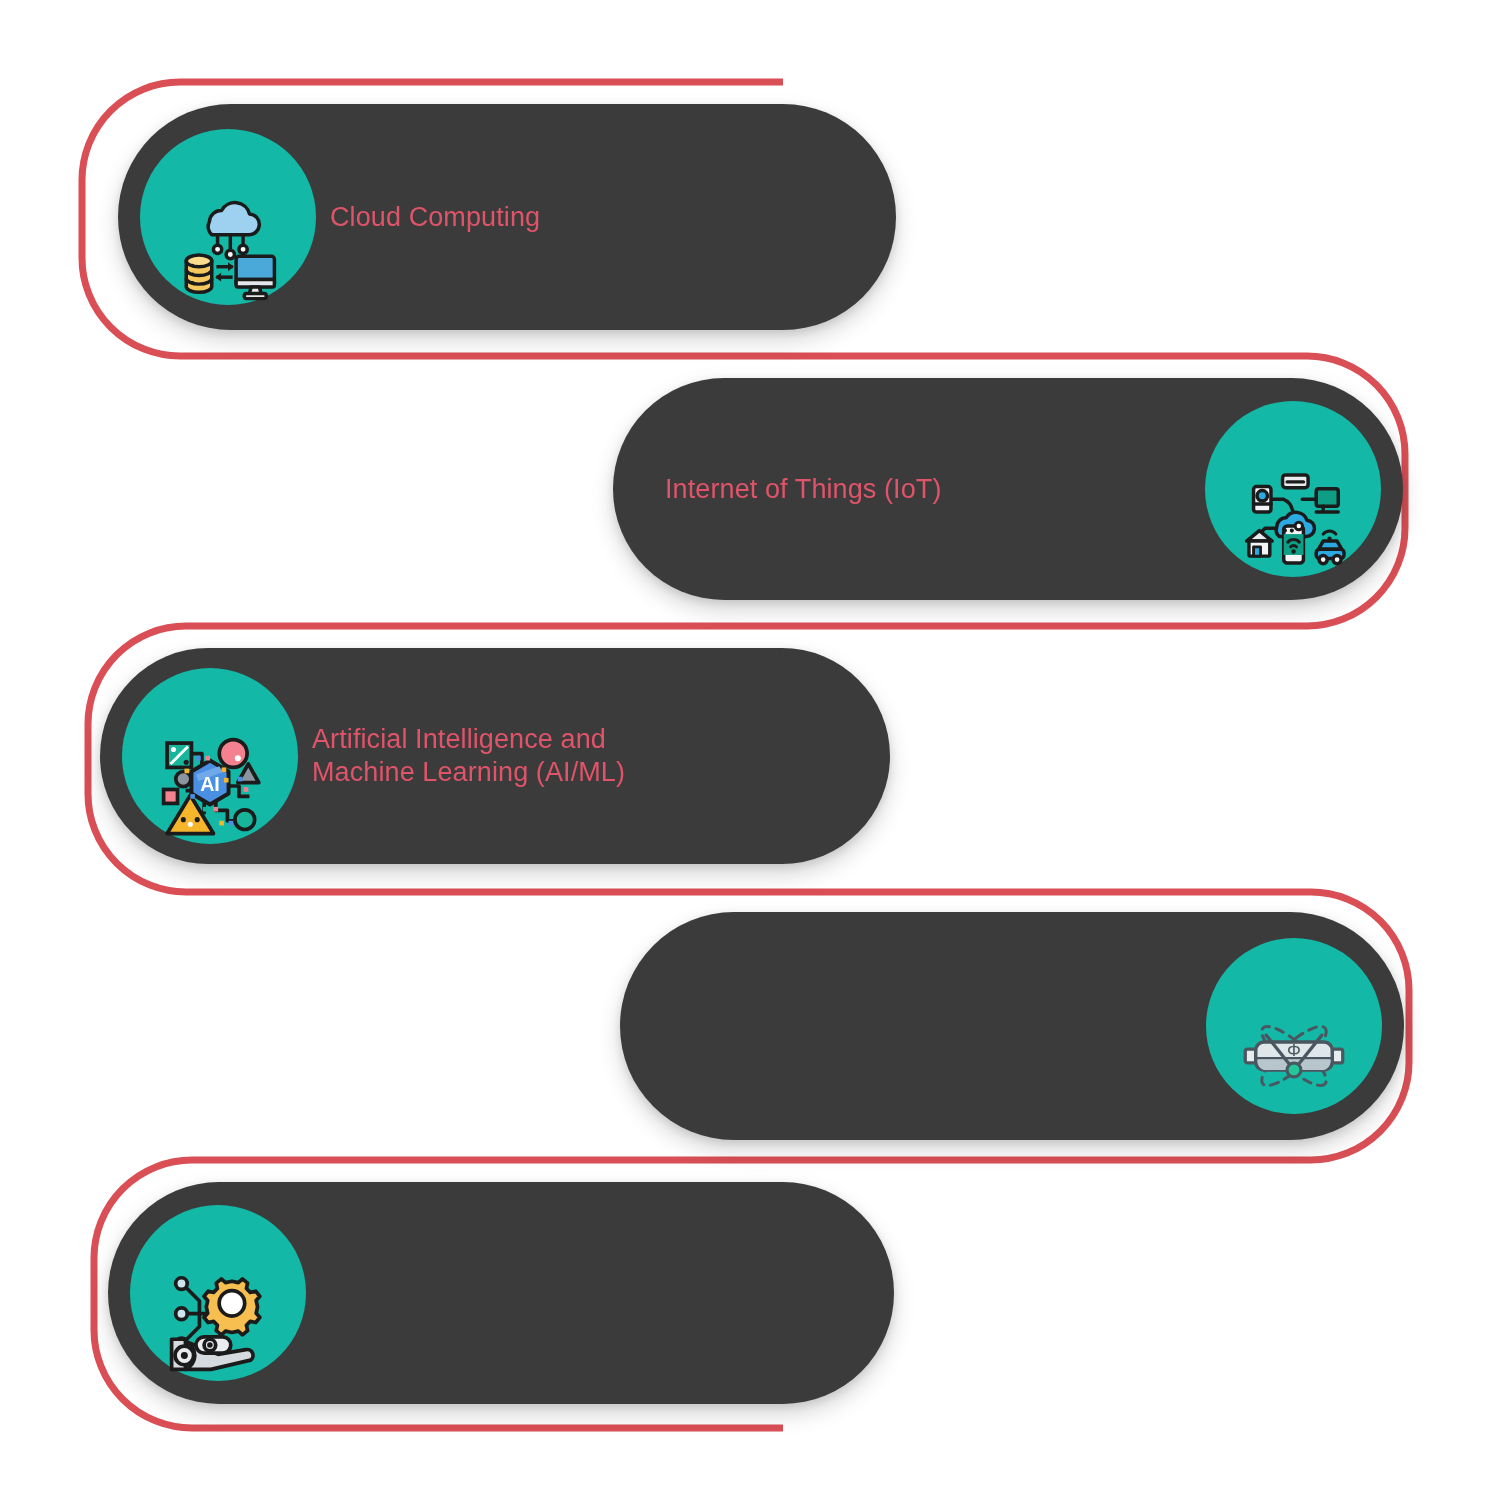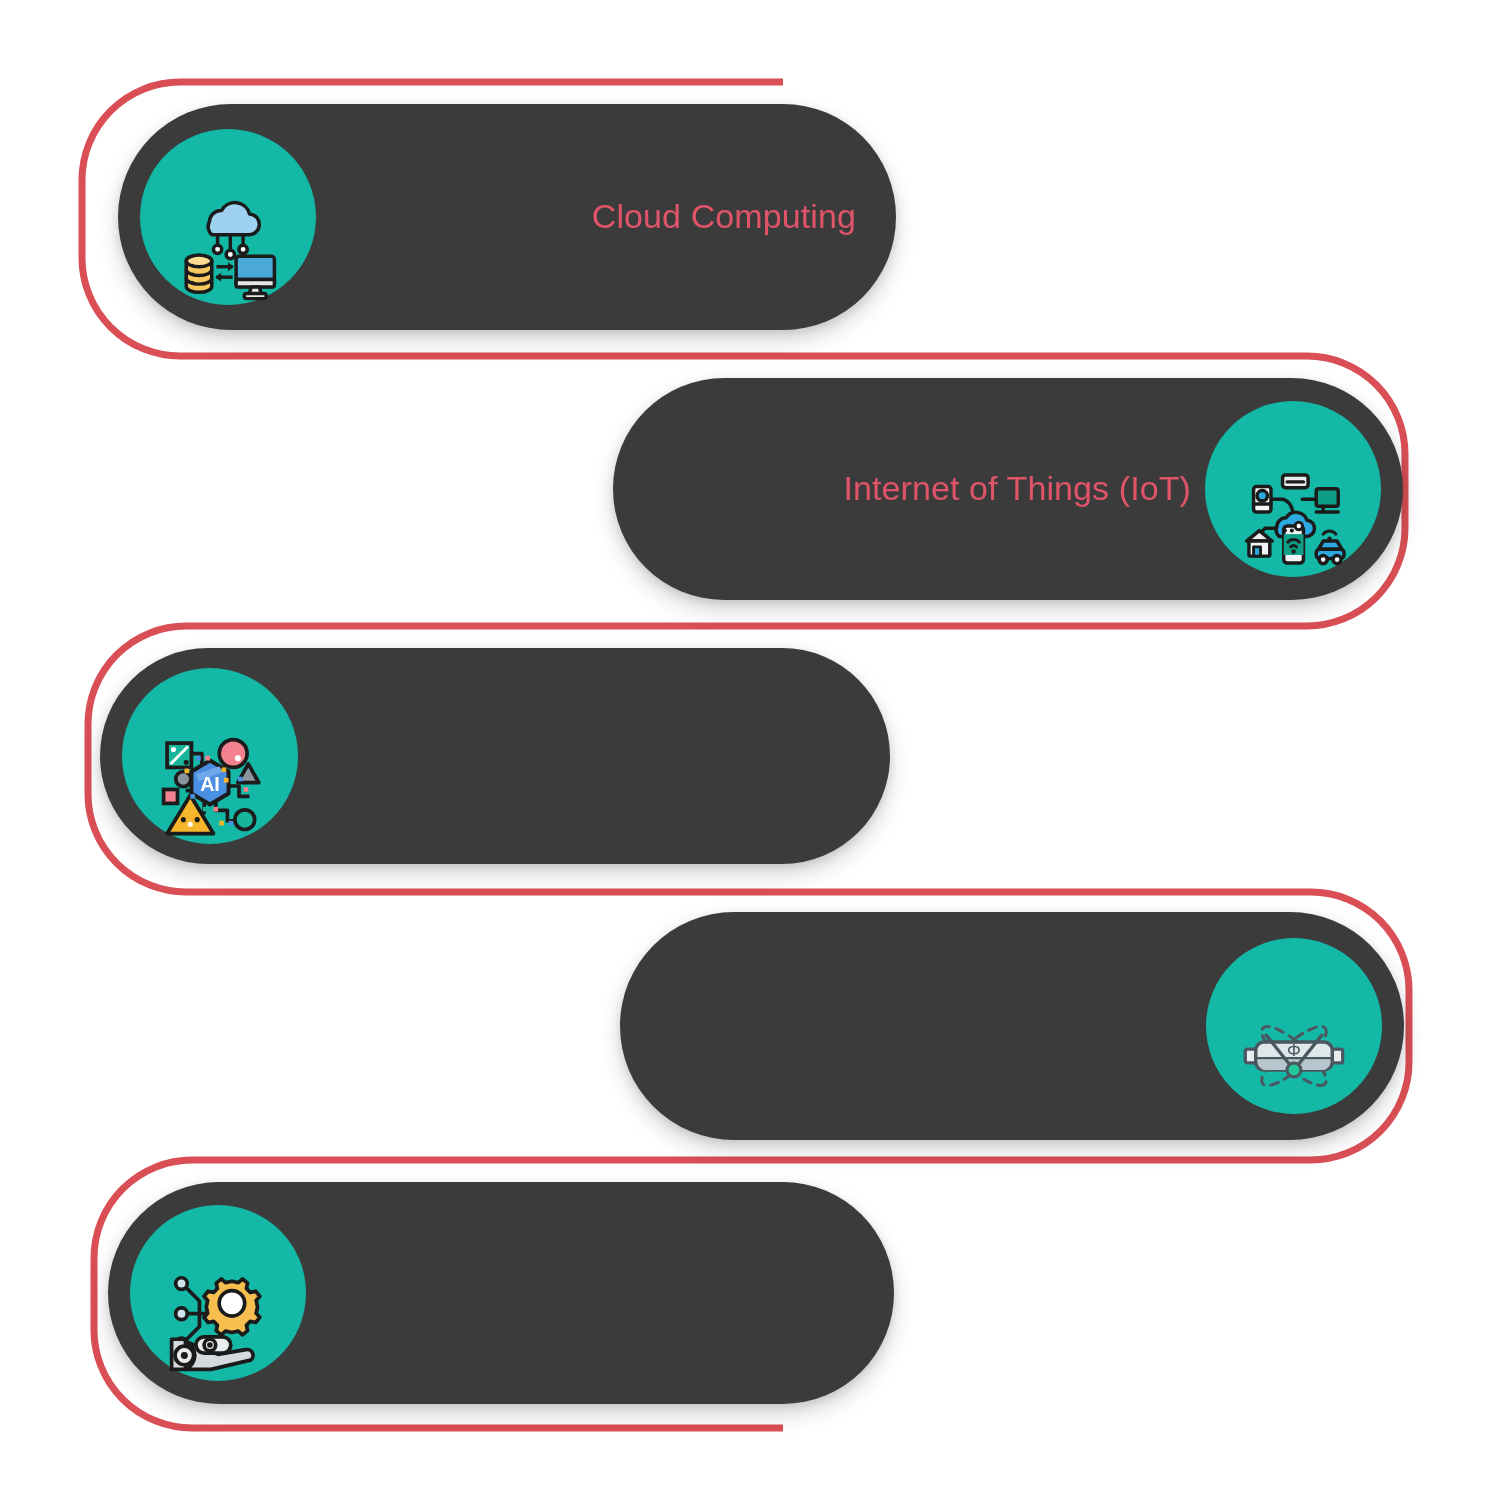--- a/index.html
+++ b/index.html
@@ -65,31 +65,31 @@
   }
   .pill.left  .badge { margin-left: 22px; }
   .pill.right .badge { margin-right: 22px; }
 
   .badge svg { width: 116px; height: 116px; display: block; }
 
   
   .label {
     flex: 1 1 auto;
     color: #e0546a;
-    font-size: 34px;
+    font-size: 27px;
     line-height: 1.22;
     font-weight: 400;
-    text-align: right;
+    text-align: left;
     letter-spacing: 0.1px;
     white-space: pre-line;
     padding: 0 14px;
     
   }
   .pill.left  .label { padding-right: 40px; }
-  .pill.right .label { padding-left: 40px; }
+  .pill.right .label { padding-left: 52px; }
 
   
   #row-0 { left: 118px;  top: 104px;  width: 778px; height: 226px; }
   #row-1 { left: 613px;  top: 378px;  width: 790px; height: 222px; }
   #row-2 { left: 100px;  top: 648px;  width: 790px; height: 216px; }
   #row-3 { left: 620px;  top: 912px;  width: 784px; height: 228px; }
   #row-4 { left: 108px;  top: 1182px; width: 786px; height: 222px; }
 </style>
 </head>
 <body>
@@ -276,20 +276,22 @@
             <rect x="28" y="35" width="4" height="4" fill="#f6b62b"></rect>
             <rect x="25" y="57" width="4" height="4" fill="#17b69a"></rect>
             <rect x="33" y="57" width="4" height="4" fill="#4a90e2"></rect>
             <rect x="44" y="68" width="4" height="4" fill="#17b69a"></rect>
             <rect x="53" y="68" width="4" height="4" fill="#f4818f"></rect>
             <rect x="58" y="80" width="4" height="4" fill="#f6b62b"></rect>
             <rect x="66" y="80" width="4" height="4" fill="#4a90e2"></rect>
           </g>
         </svg>
       </div>
+      <div class="label">Artificial Intelligence and
+Machine Learning (AI/ML)</div>
     </div>
   </div>
 
   <div class="row" id="row-3">
     <div class="pill right">
       <div class="badge">
         <svg viewBox="0 0 100 100">
 
           <g fill="none" stroke="#4a5660" stroke-width="2.6" stroke-linecap="round">
             <ellipse cx="50" cy="50" rx="36" ry="11" transform="rotate(-42 50 50)" stroke-dasharray="7 6"></ellipse>

